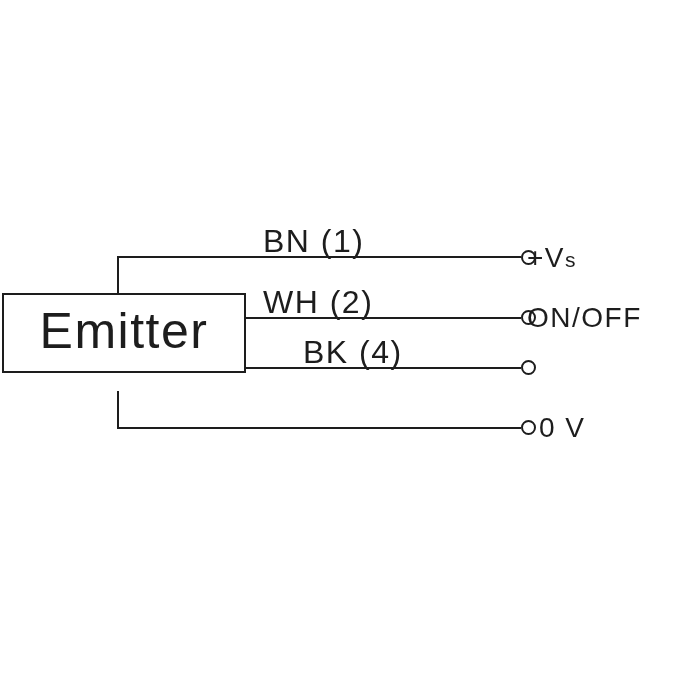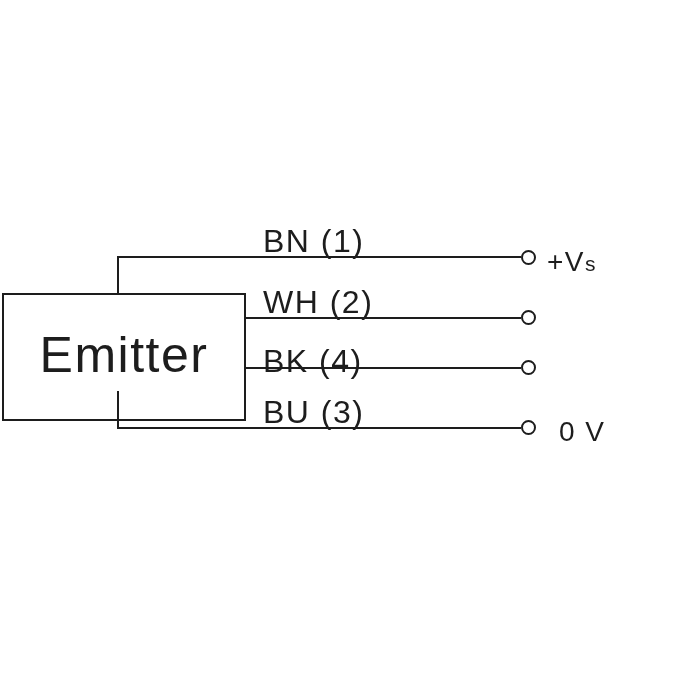--- a/index.html
+++ b/index.html
@@ -15,21 +15,21 @@
     overflow: hidden;
     font-family: "Liberation Sans", sans-serif;
     color: #1d1d1d;
   }
   
   .device-box {
     position: absolute;
     left: 2px;
     top: 293px;
     width: 244px;
-    height: 128px;
+    height: 80px;
     border: 2px solid #1d1d1d;
     box-sizing: border-box;
     background: #ffffff;
     display: flex;
     align-items: center;
     justify-content: center;
   }
   .device-label {
     font-size: 50px;
     letter-spacing: 1.5px;
@@ -70,29 +70,29 @@
   .wire-label {
     position: absolute;
     left: 263px;
     font-size: 32px;
     line-height: 30px;
     letter-spacing: 1.5px;
     white-space: nowrap;
   }
   .wl-1 { top: 226px; }
   .wl-2 { top: 287px; }
-  .wl-3 { top: 346px; }
+  .wl-3 { top: 337px; margin-left: 40px; }
   .wl-4 { top: 397px; }
 
   
   .terminal-label {
     position: absolute;
-    left: 547px;
+    left: 527px;
     font-size: 28px;
-    line-height: 38px;
+    line-height: 30px;
     letter-spacing: 1.5px;
     white-space: nowrap;
     text-align: right;
   }
   .tl-1 { top: 243px; }
   .tl-2 { top: 303px; }
   .tl-3 { top: 353px; }
   .tl-4 { top: 413px; margin-left: 12px; }
 
   .terminal-suffix {
@@ -110,24 +110,24 @@
 
   <div class="wire wire-v wire-bn-v"></div>
   <div class="wire wire-h wire-bn-h"></div>
   <div class="terminal-circle tc-1"></div>
   <div class="wire-label wl-1">BN (1)</div>
   <div class="terminal-label tl-1"><span>+V</span><span class="terminal-suffix">s</span></div>
 
   <div class="wire wire-h wire-wh-h"></div>
   <div class="terminal-circle tc-2"></div>
   <div class="wire-label wl-2">WH (2)</div>
+  <div class="terminal-label tl-2"><span>ON/OFF</span><span class="terminal-suffix"></span></div>
 
   <div class="wire wire-h wire-bk-h"></div>
   <div class="terminal-circle tc-3"></div>
   <div class="wire-label wl-3">BK (4)</div>
 
   <div class="wire wire-v wire-bu-v"></div>
   <div class="wire wire-h wire-bu-h"></div>
   <div class="terminal-circle tc-4"></div>
-  <div class="wire-label wl-4">BU (3)</div>
   <div class="terminal-label tl-4"><span>0 V</span><span class="terminal-suffix"></span></div>
 
 </div>
 
 </body></html>

